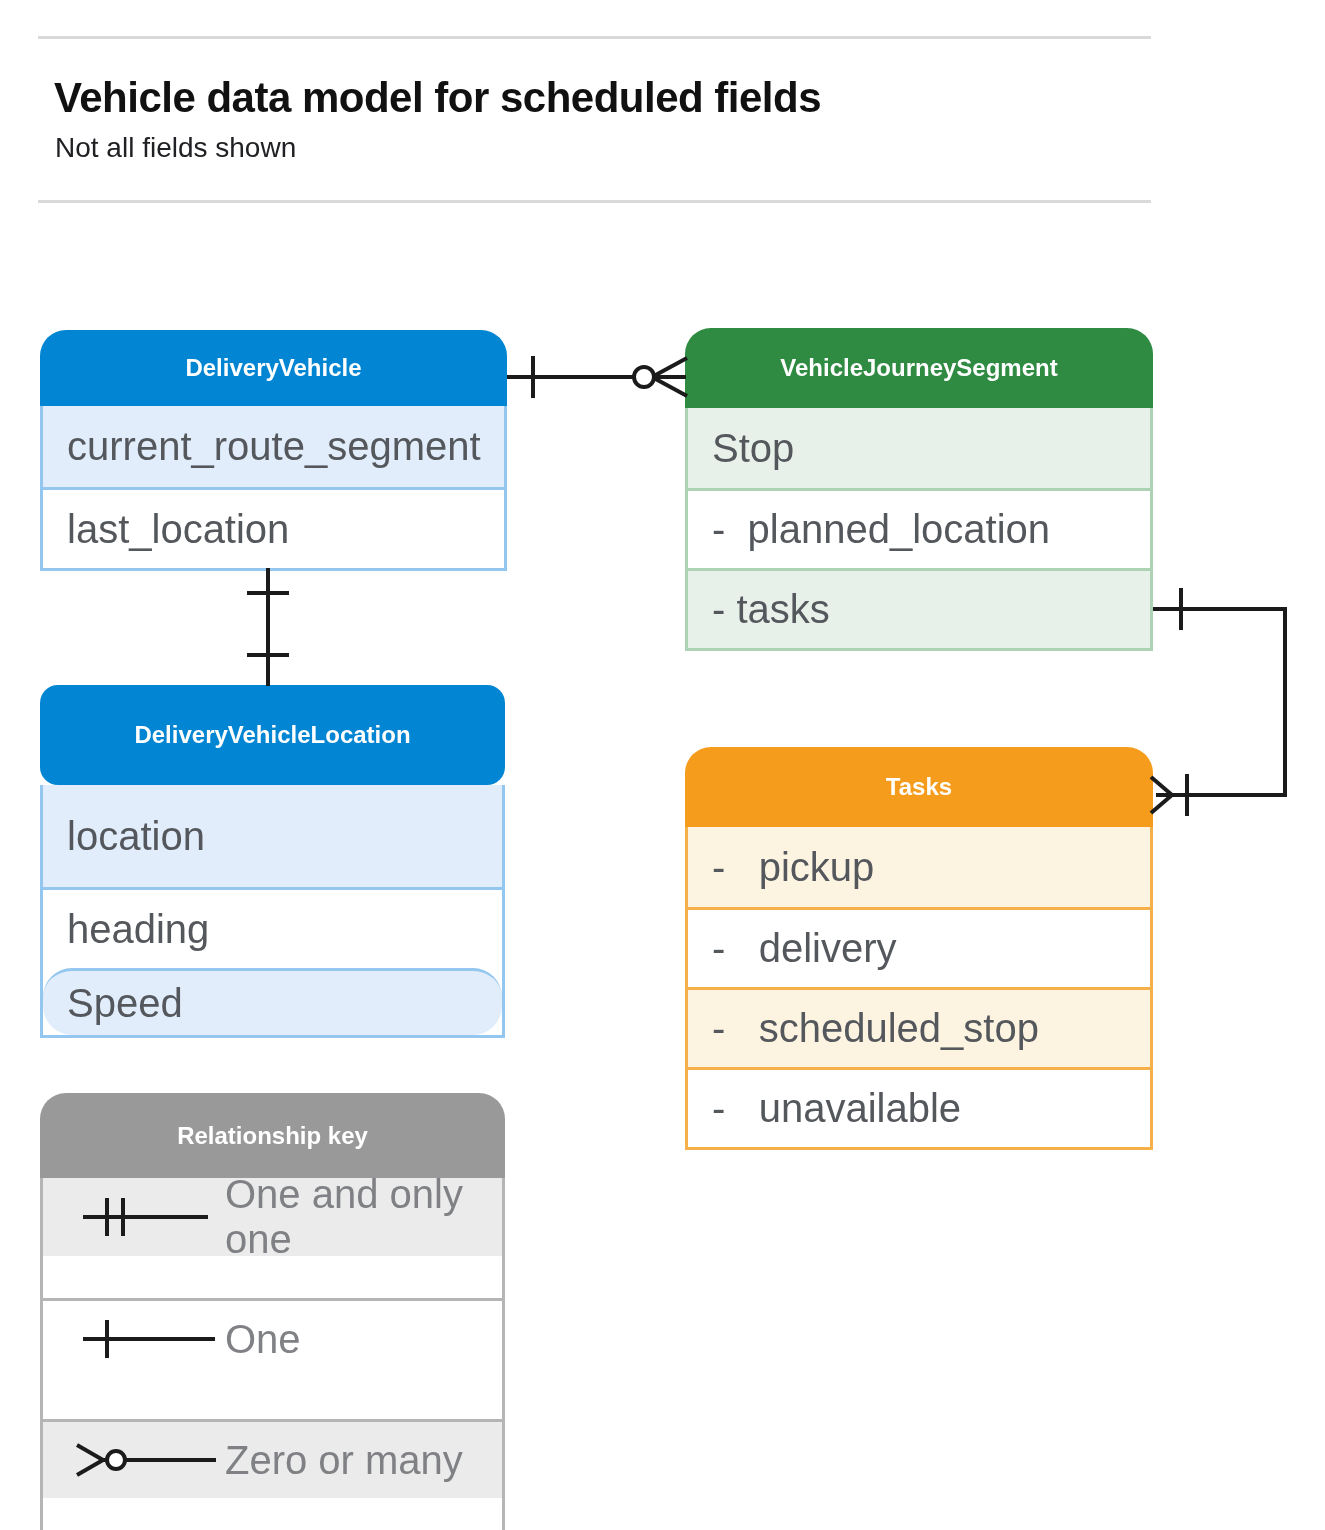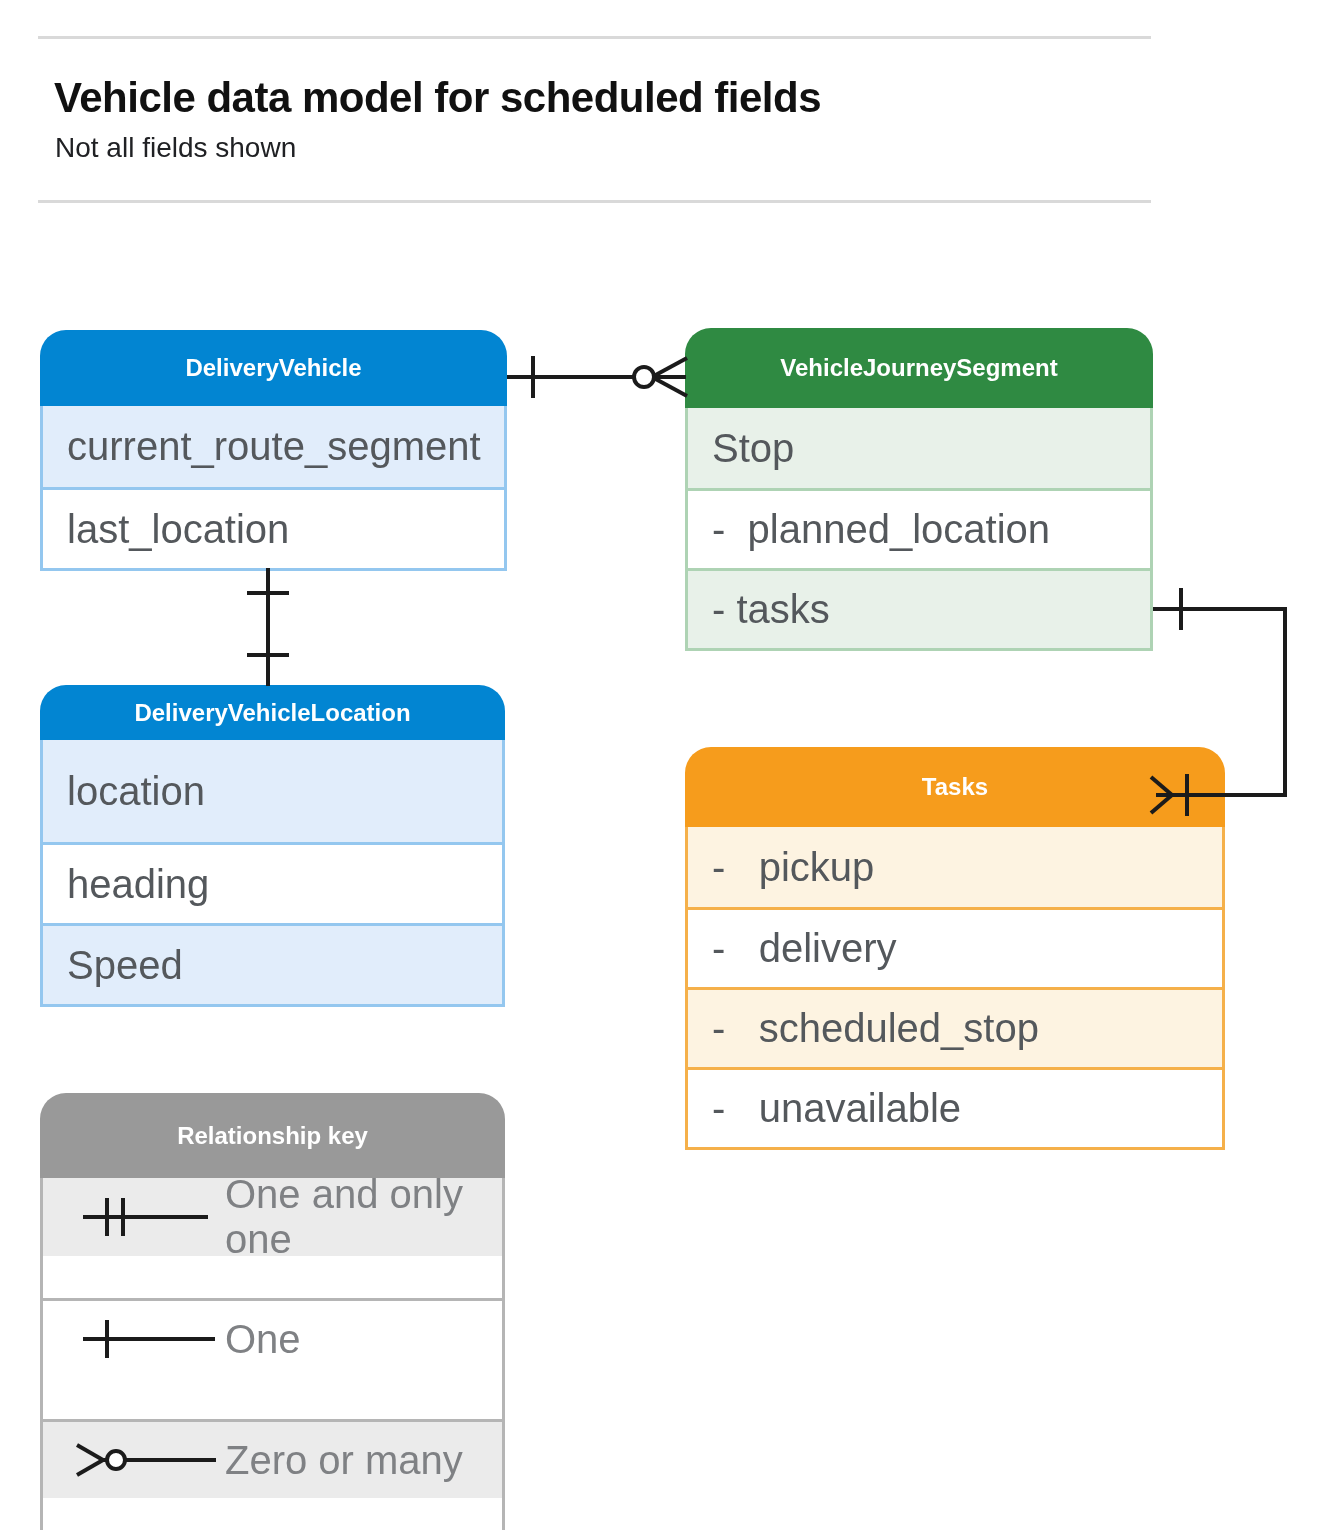--- a/index.html
+++ b/index.html
@@ -74,29 +74,29 @@
   <div class="entity green" style="left:685px; top:328px; width:468px;">
     <div class="entity-header" style="height:80px;">VehicleJourneySegment</div>
     <div class="entity-rows">
       <div class="erow" style="height:80px;">Stop</div>
       <div class="erow" style="height:80px;">-&nbsp; planned_location</div>
       <div class="erow" style="height:80px;">- tasks</div>
     </div>
   </div>
 
   <div class="entity blue" style="left:40px; top:685px; width:465px;">
-    <div class="entity-header" style="height:55px;">DeliveryVehicleLocation</div>
+    <div class="entity-header" style="height:100px;border-radius:18px;">DeliveryVehicleLocation</div>
     <div class="entity-rows">
       <div class="erow" style="height:102px;">location</div>
       <div class="erow" style="height:81px;">heading</div>
-      <div class="erow" style="height:81px;">Speed</div>
+      <div class="erow" style="height:67px;border-radius:29px;">Speed</div>
     </div>
   </div>
 
-  <div class="entity orange" style="left:685px; top:747px; width:540px;">
+  <div class="entity orange" style="left:685px; top:747px; width:468px;">
     <div class="entity-header" style="height:80px;">Tasks</div>
     <div class="entity-rows">
       <div class="erow indent" style="height:80px;">-&nbsp;&nbsp; pickup</div>
       <div class="erow indent" style="height:80px;">-&nbsp;&nbsp; delivery</div>
       <div class="erow indent" style="height:80px;">-&nbsp;&nbsp; scheduled_stop</div>
       <div class="erow indent" style="height:80px;">-&nbsp;&nbsp; unavailable</div>
     </div>
   </div>
 
   <div class="entity gray" style="left:40px; top:1093px; width:465px;">

